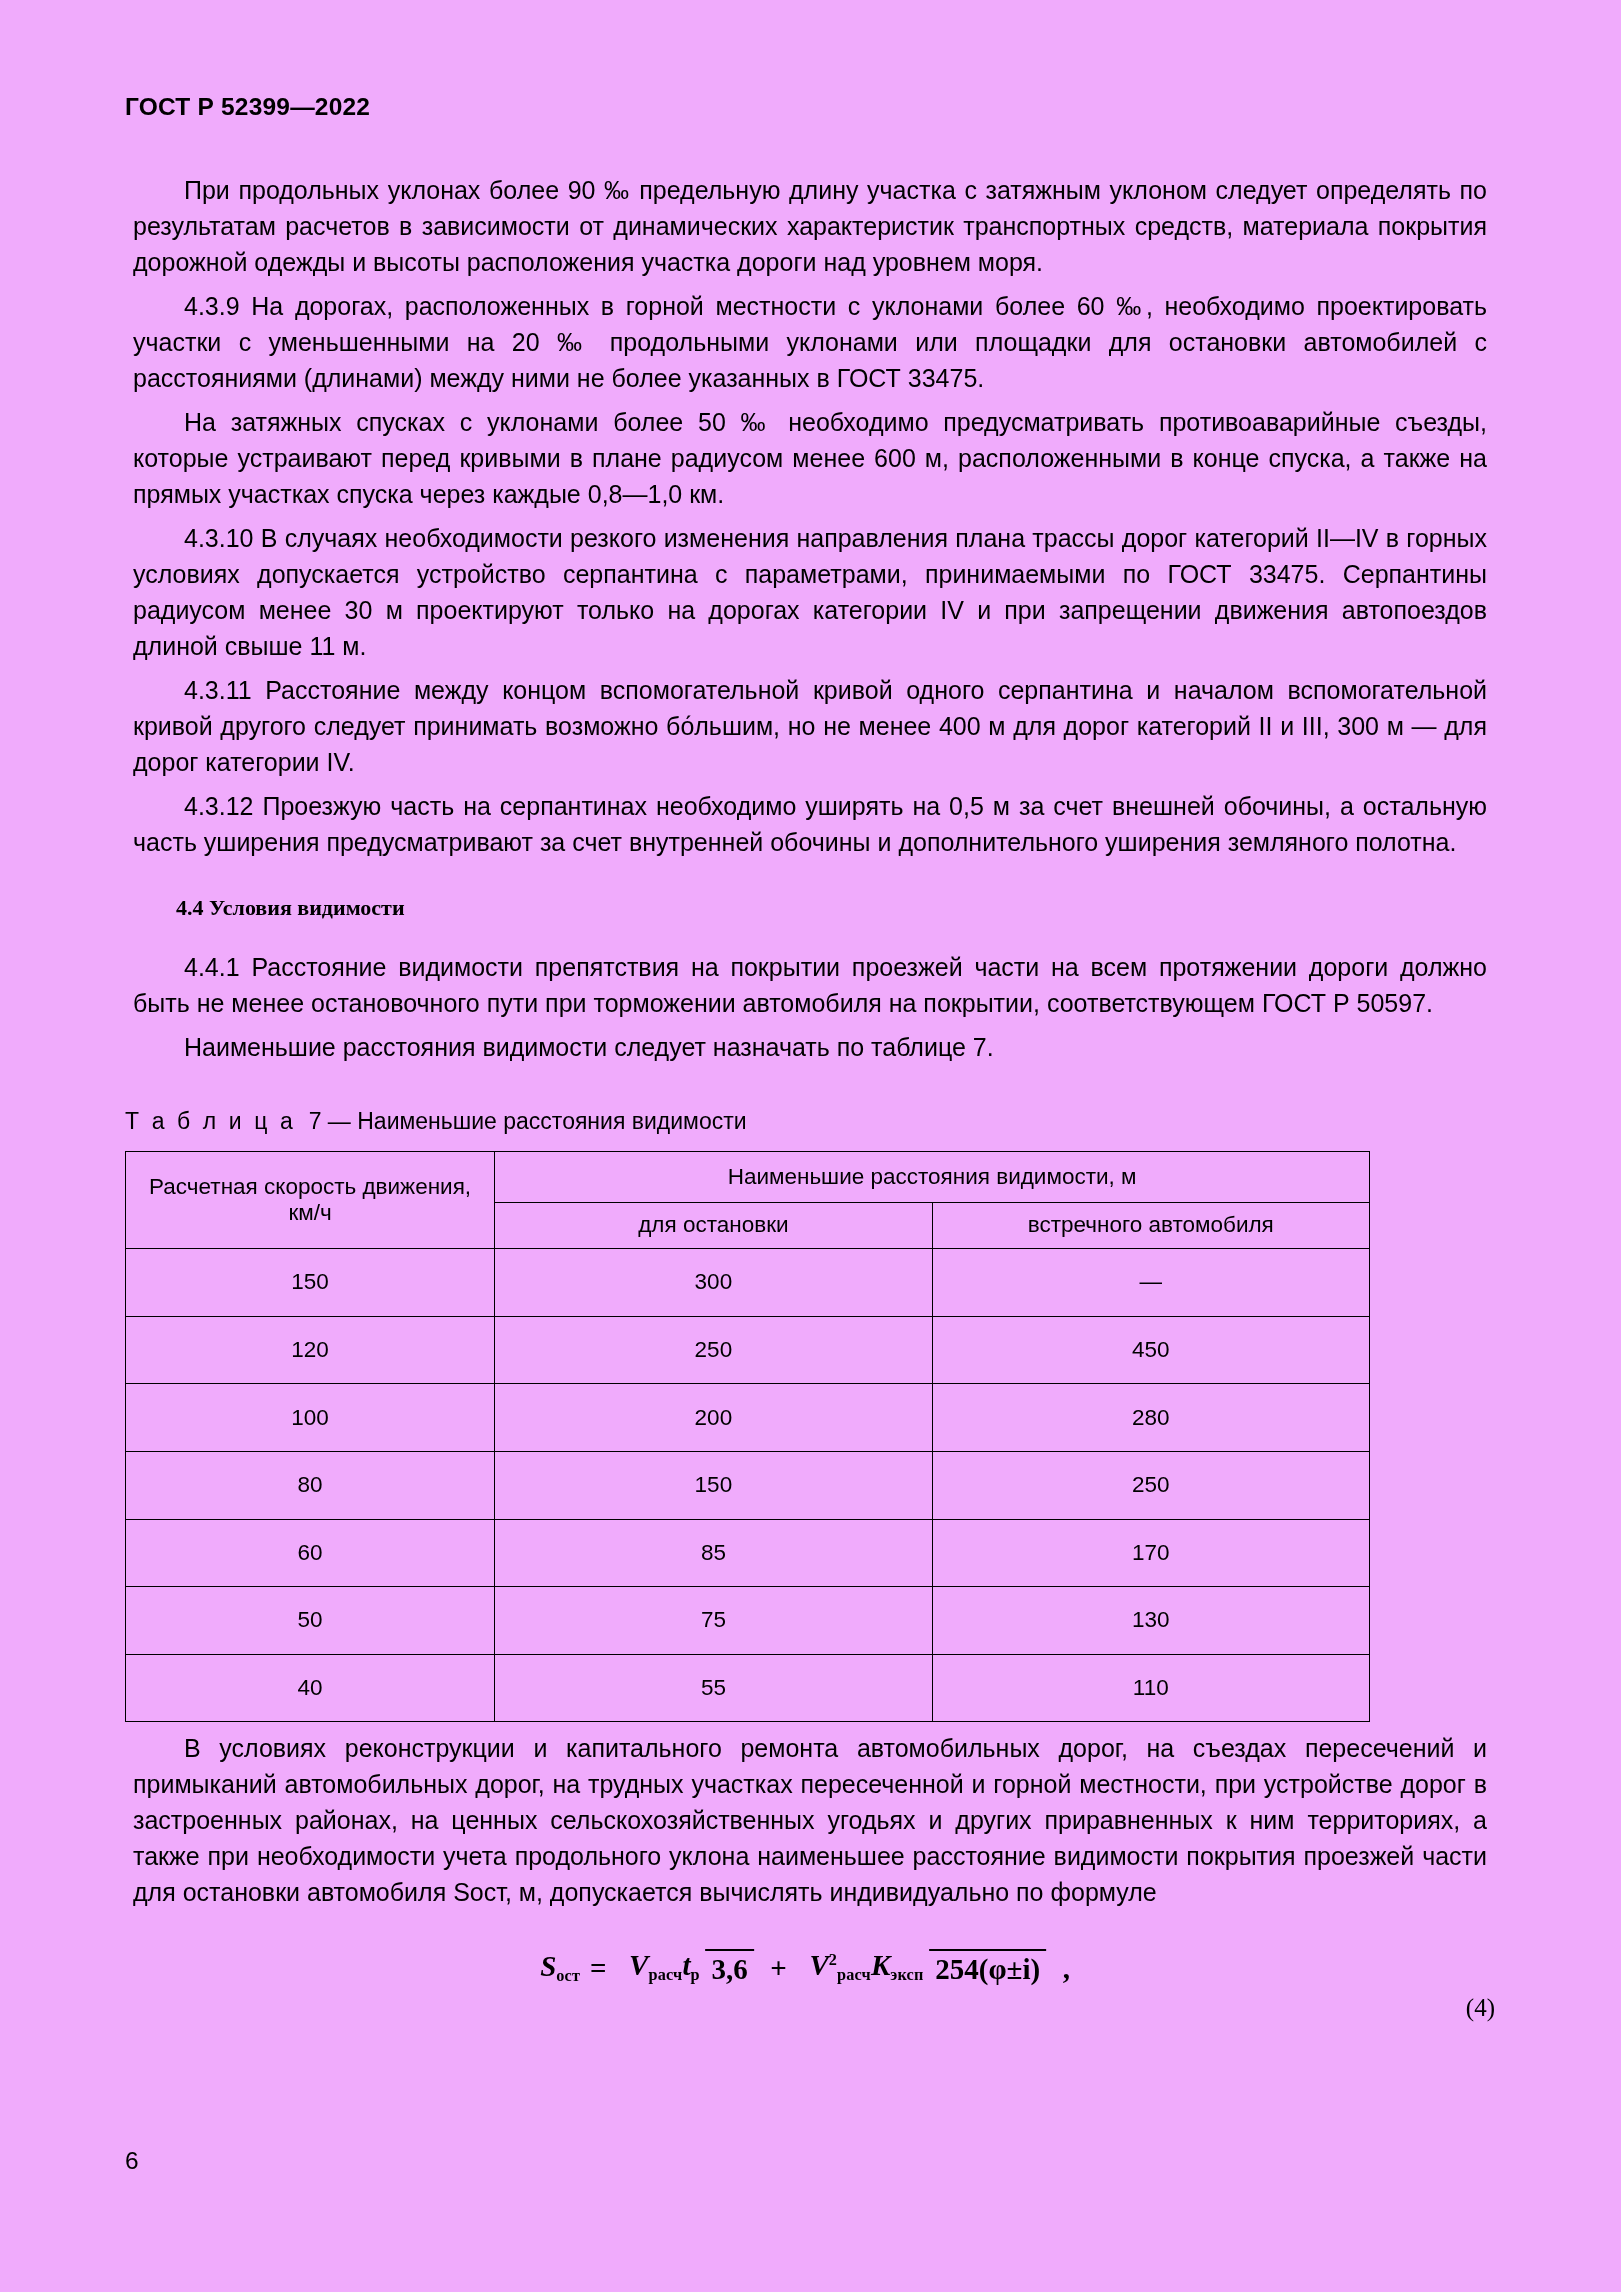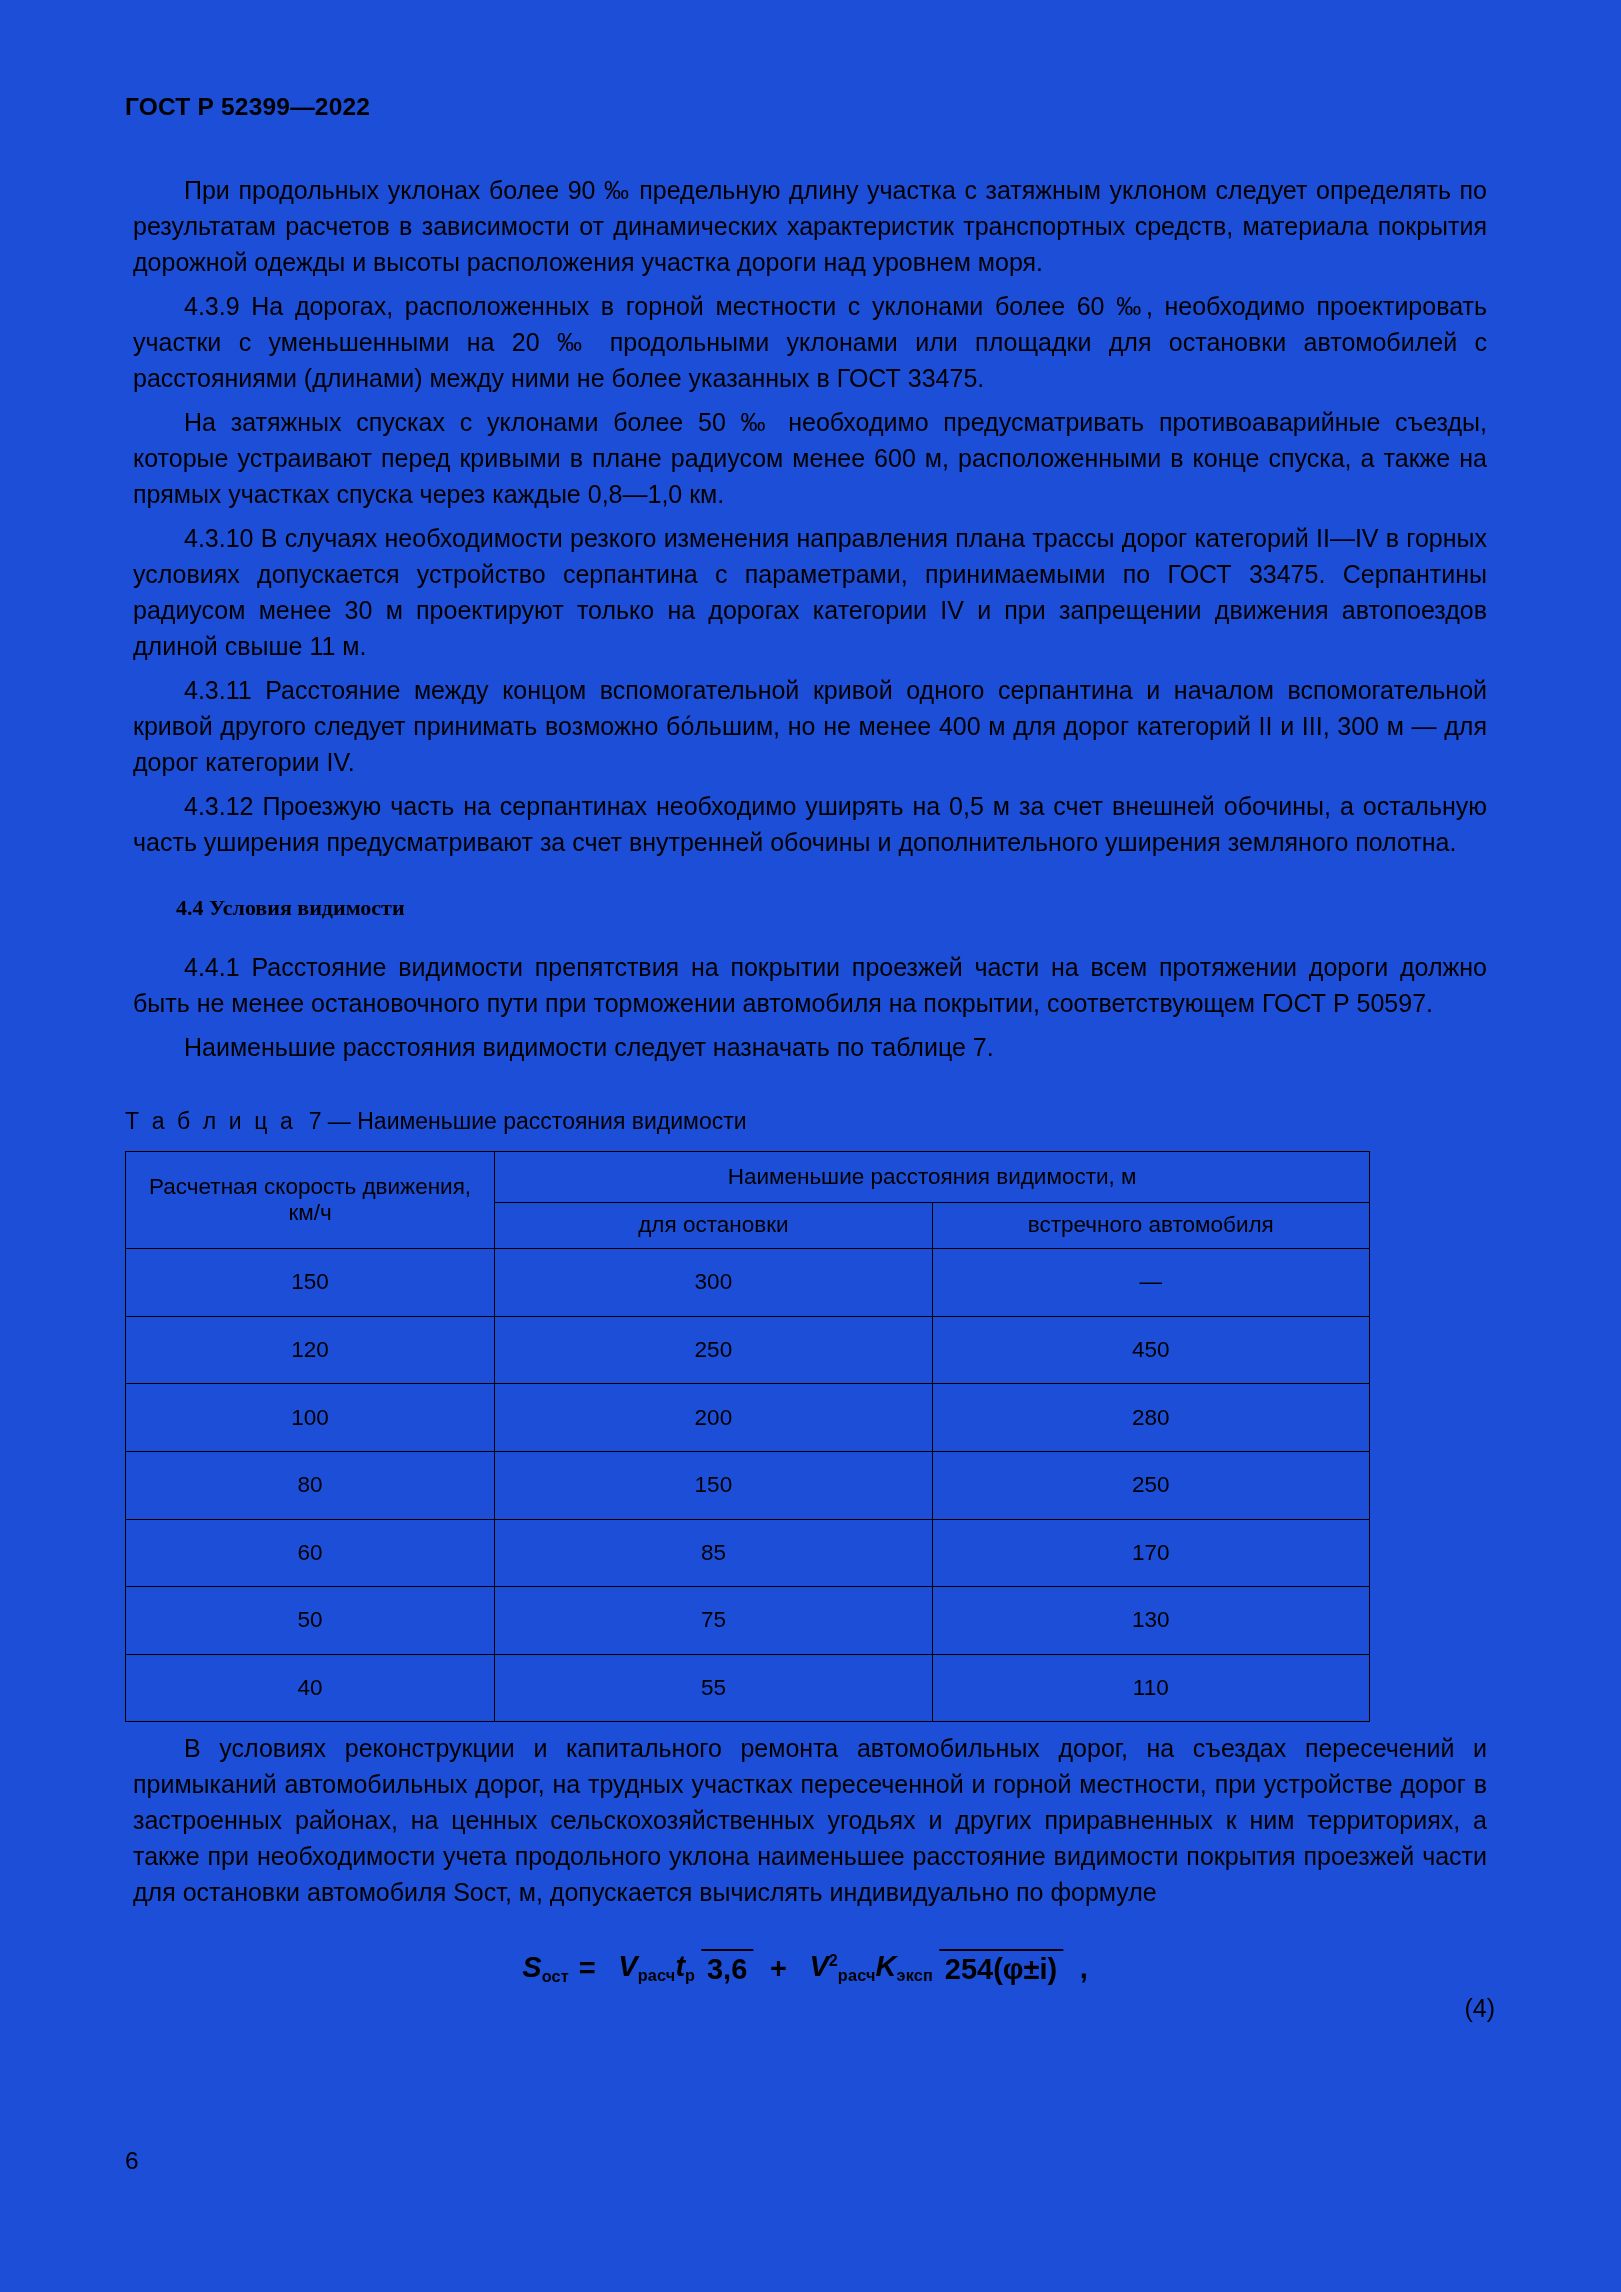--- a/index.html
+++ b/index.html
@@ -8,21 +8,21 @@
     background: #ffffff;
   }
   body {
     font-family: "Liberation Sans", sans-serif;
     color: #000000;
   }
   .page {
     position: relative;
     width: 1621px;
     height: 2293px;
-    background: #1d4ed8;
+    background: #f0abfc;
     box-sizing: border-box;
     padding: 0;
     overflow: hidden;
   }
   .content {
     position: absolute;
     left: 125px;
     top: 94px;
     width: 1370px;
   }
@@ -83,20 +83,21 @@
   table.t7 td.c1 { width: 333px; height: 47px; }
   table.t7 td.c2 { width: 368px; }
   table.t7 td.c3 { }
   .after-table {
     margin-top: 45px;
   }
   .formula-row {
     position: relative;
     margin-top: 39px;
     height: 94px;
+    font-family: Liberation Serif, serif;
   }
   .formula {
     position: absolute;
     left: 50%;
     top: 0;
     transform: translateX(-50%);
     display: flex;
     align-items: center;
     font-size: 29px;
     font-style: italic;

